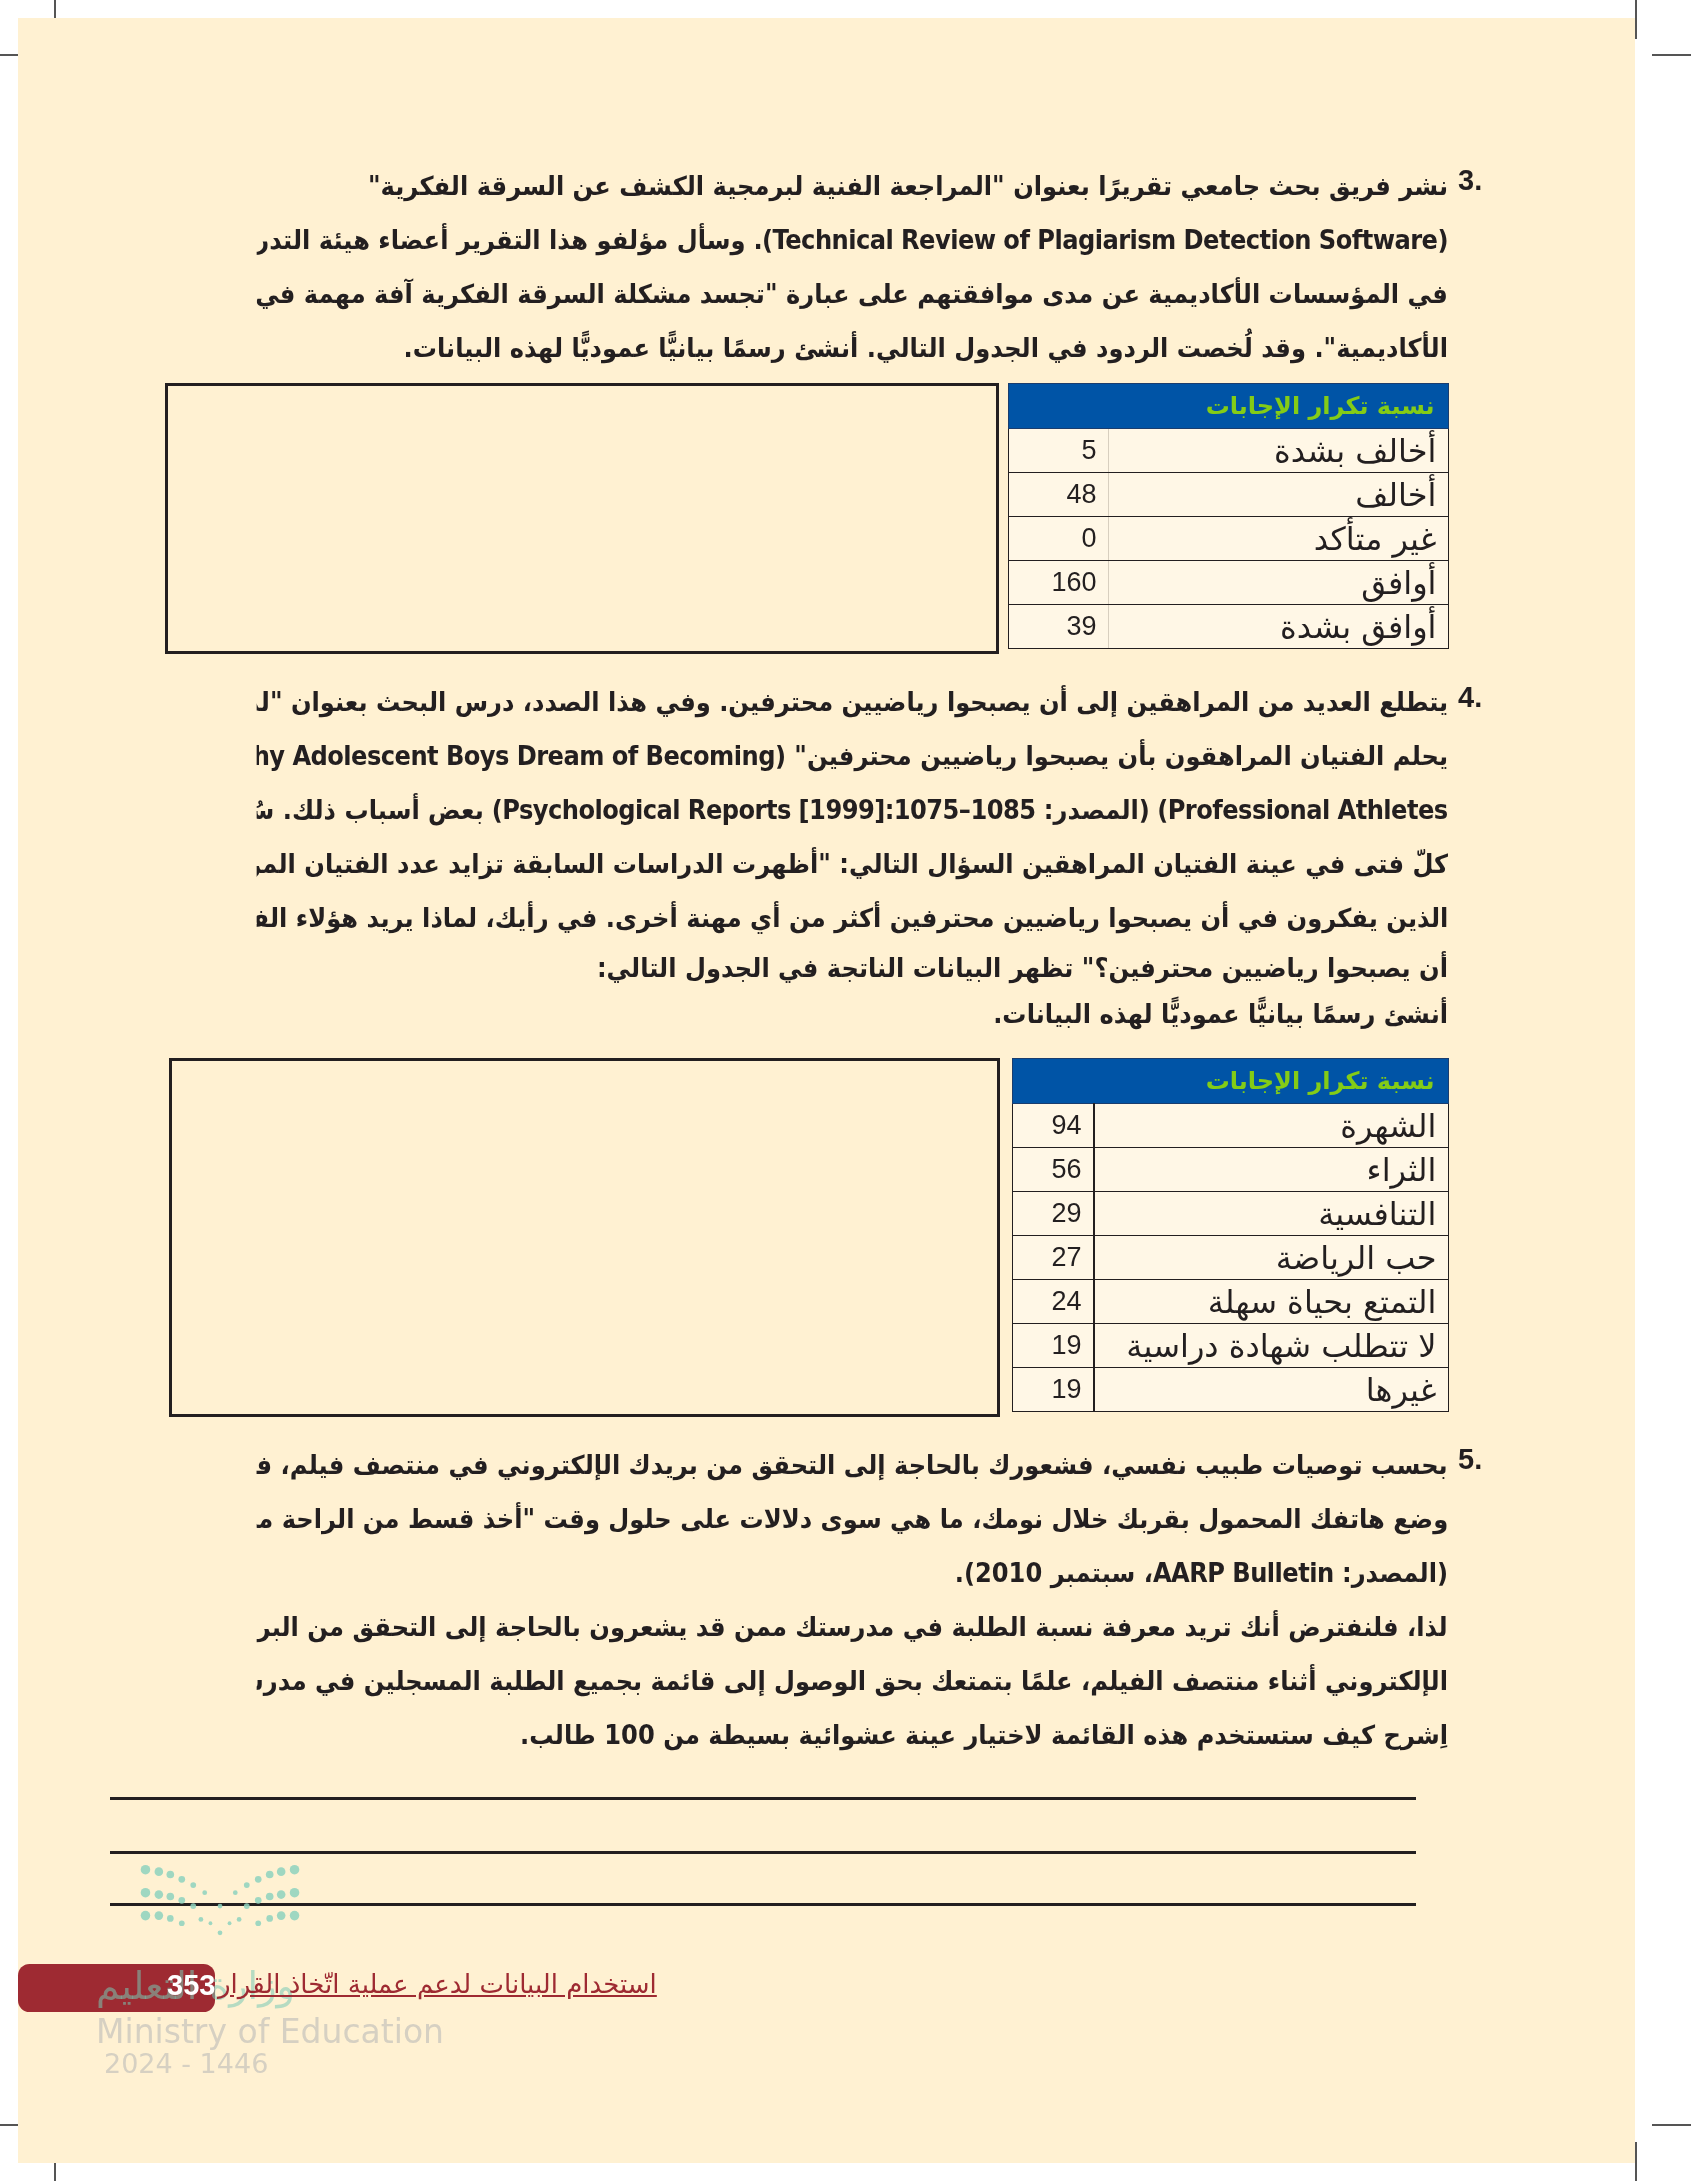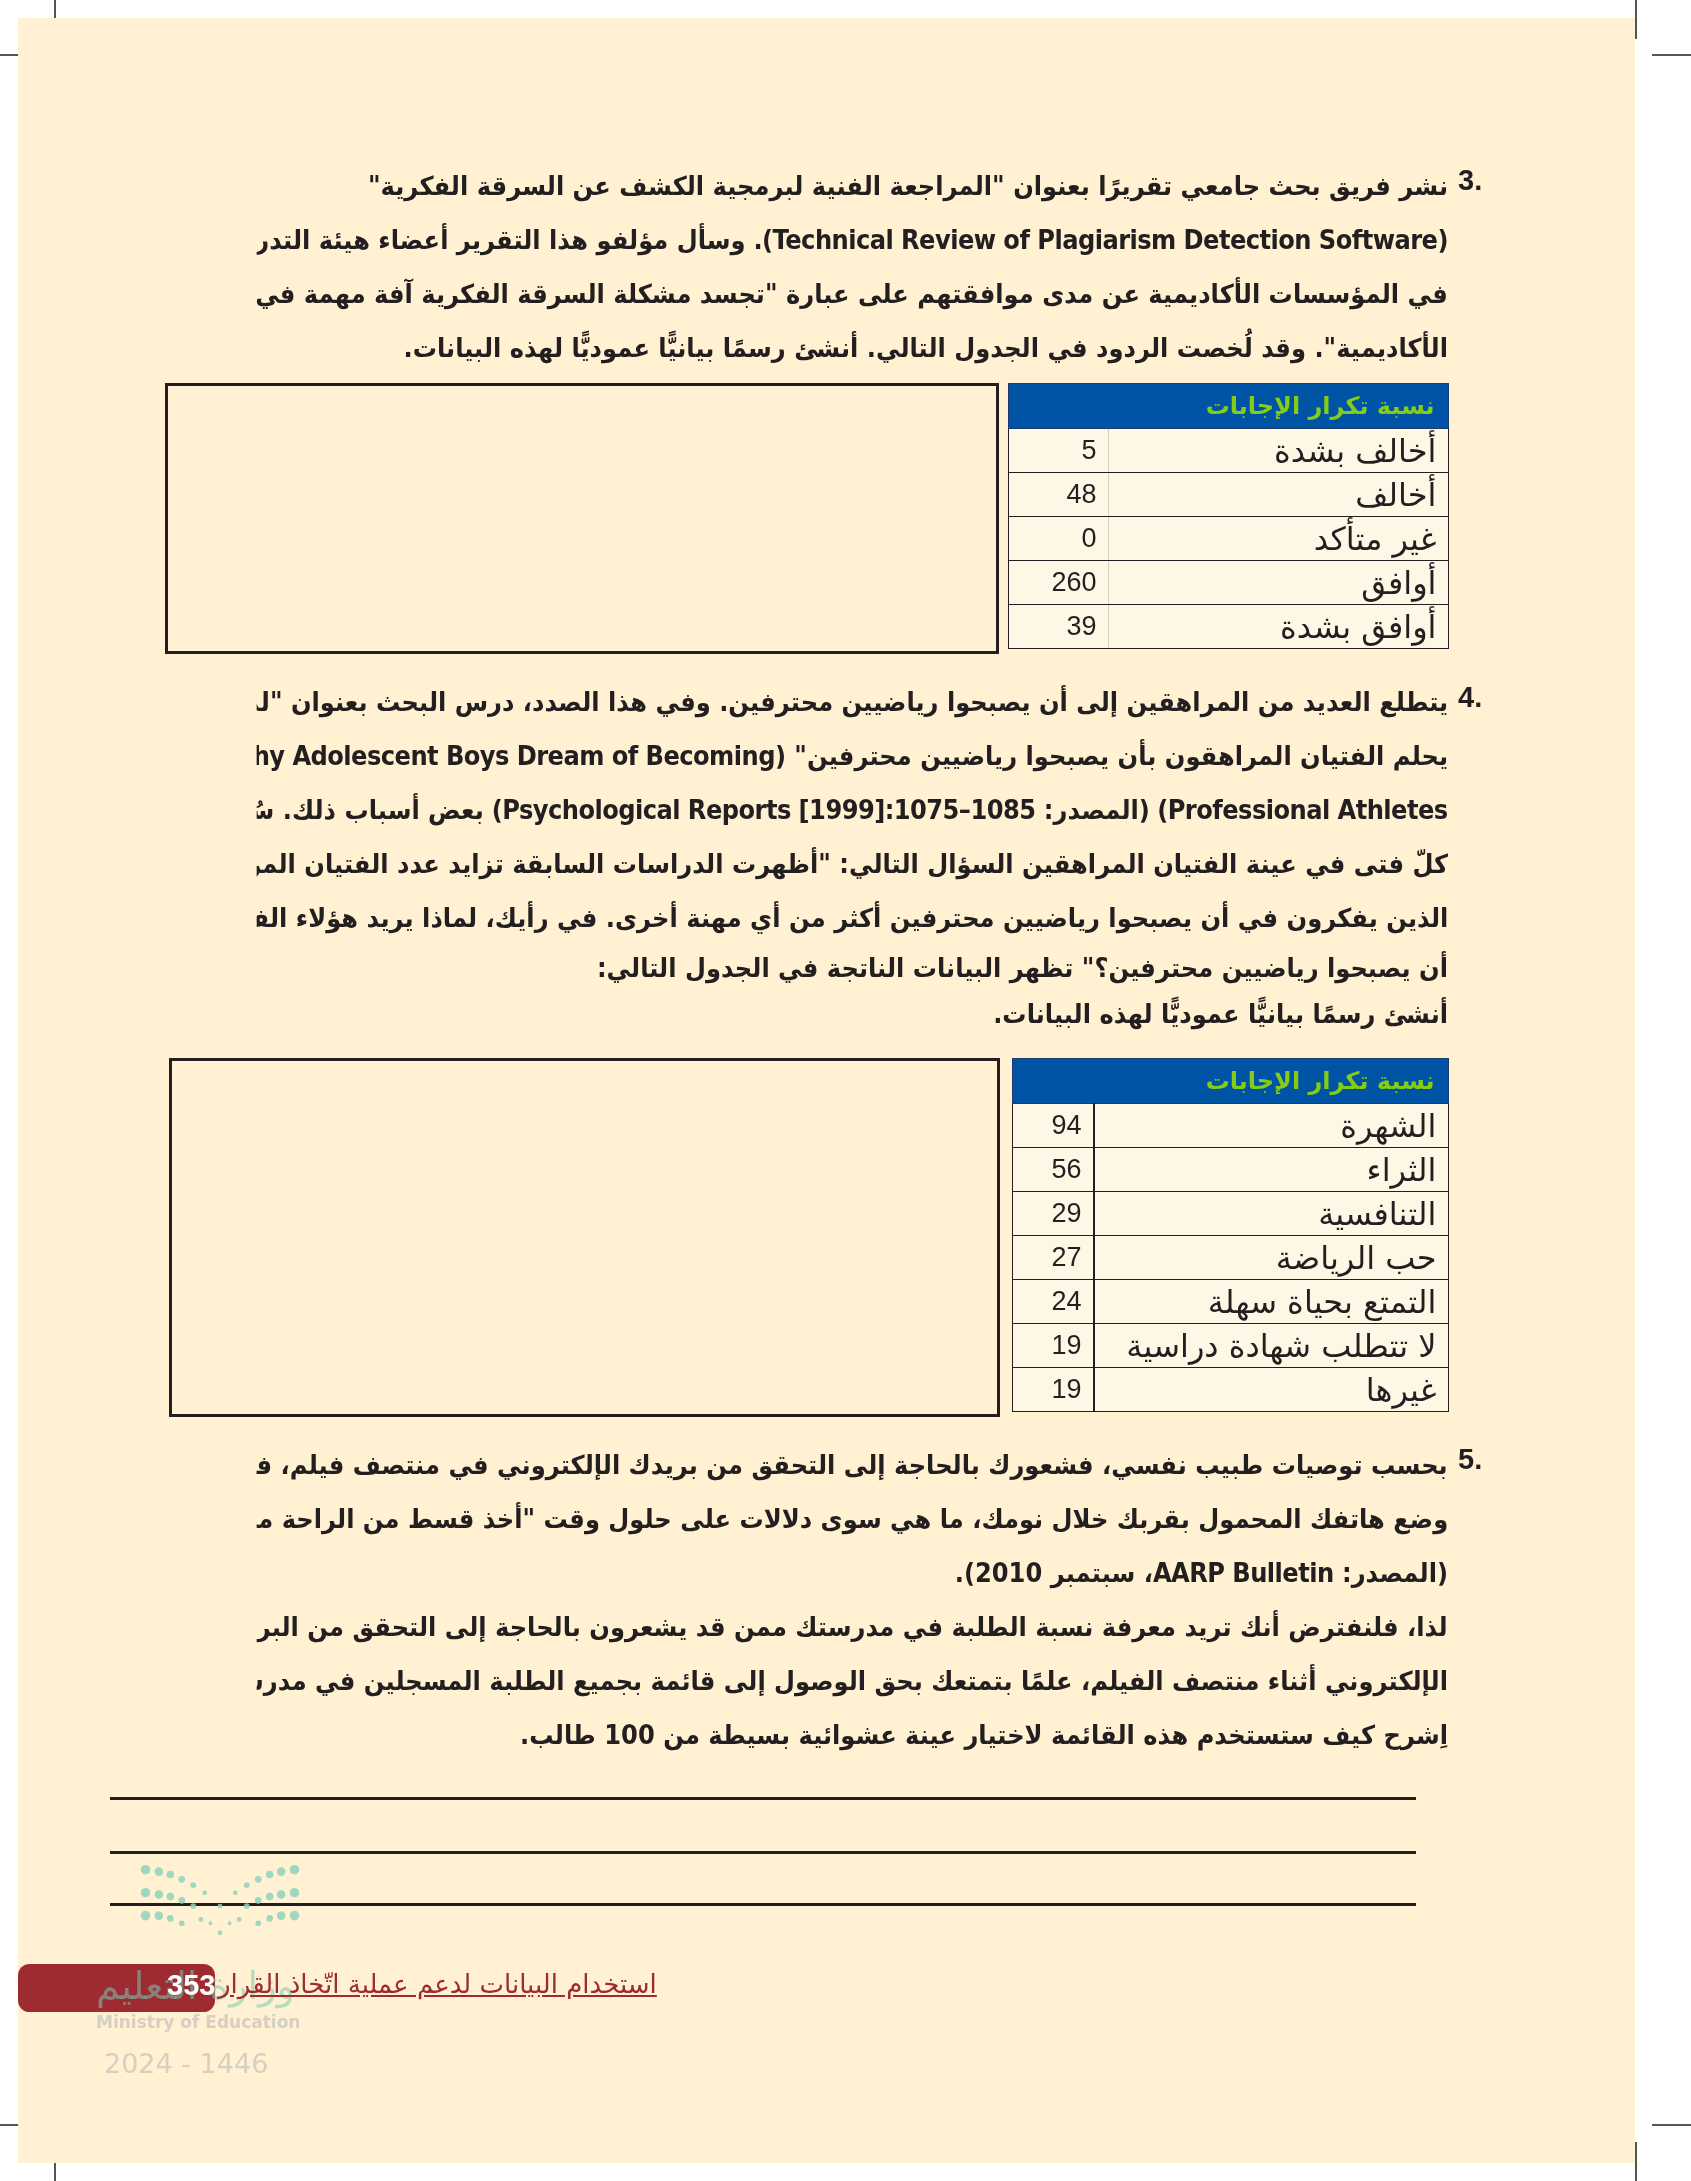--- a/index.html
+++ b/index.html
@@ -61,23 +61,22 @@
     }
     .footer-title {
       position: absolute; left: 218px; top: 1969px; direction: rtl; font-size: 26px; color: #9e2a32;
       font-family: "DejaVu Sans", sans-serif; white-space: nowrap; text-decoration: underline;
     }
     .wm-ar {
       position: absolute; left: 96px; top: 1964px; direction: rtl; font-size: 38px; color: rgba(120,200,180,0.55);
       font-family: "DejaVu Sans", sans-serif; white-space: nowrap;
     }
     .wm-en {
-      position: absolute; left: 96px; top: 2012px; font-size: 17px; color: #d6d0c2;
+      position: absolute; left: 96px; top: 2012px; font-size: 33px; color: #d6d0c2;
       font-family: "DejaVu Sans", sans-serif;
-      font-weight: bold;
     }
     .wm-year {
       position: absolute; left: 96px; top: 2048px; font-size: 27px; color: #d6d0c2;
       font-family: "DejaVu Sans", sans-serif;
       margin-left: 8px;
     }
     .logo-dots { position: absolute; left: 134px; top: 1864px; width: 172px; height: 86px; }
   </style>
 </head>
 <body>
@@ -117,21 +116,21 @@
     <tr>
       <td class="label">أخالف</td>
       <td class="value">48</td>
     </tr>
     <tr>
       <td class="label">غير متأكد</td>
       <td class="value">0</td>
     </tr>
     <tr>
       <td class="label">أوافق</td>
-      <td class="value">260</td>
+      <td class="value">160</td>
     </tr>
     <tr>
       <td class="label">أوافق بشدة</td>
       <td class="value">39</td>
     </tr>
   </tbody>
 </table>
 
 <div class="qnum" style="left:1458px;top:681px;">4.</div>
 <div class="para" style="left:167px;top:675px;width:1281px;">

